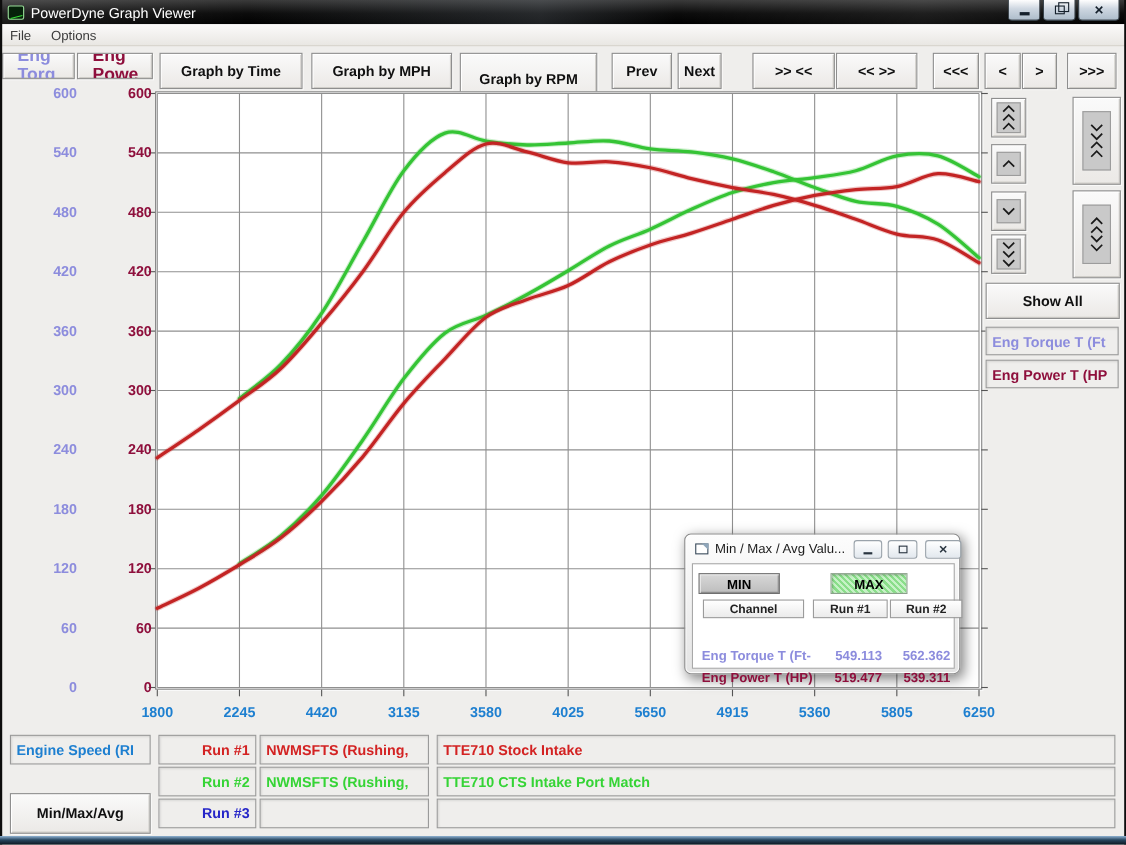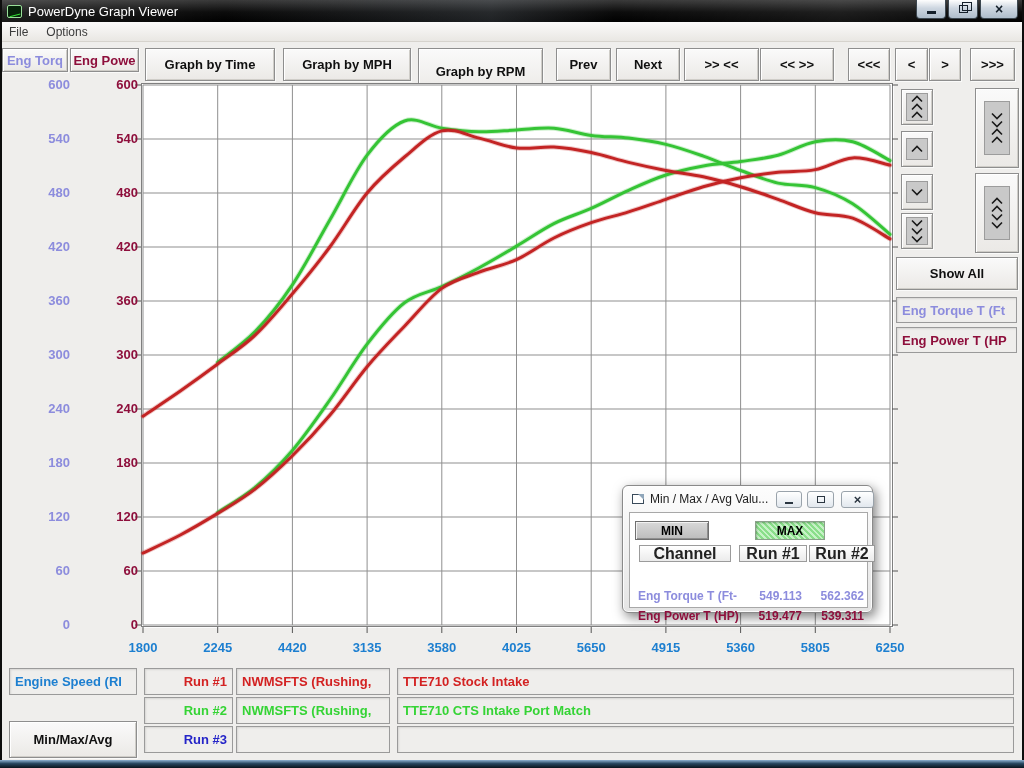--- a/index.html
+++ b/index.html
@@ -29,21 +29,21 @@
   .bottom-edge{position:absolute;left:0;top:760px;width:1024px;height:8px;z-index:9;
     background:linear-gradient(#8fb2d2,#27465f 45%,#0a141d);}
 
   
   .btn{position:absolute;background:linear-gradient(#fafafa,#ebe9e6);border:1px solid #8e8e8e;
     box-shadow:inset 1px 1px 0 #fff,inset -1px -1px 0 #cfcdc8,1px 1px 0 rgba(255,255,255,.7);
     display:flex;align-items:center;justify-content:center;font-weight:bold;font-size:13px;color:#101010;cursor:default;}
   .field{position:absolute;background:#efeeec;border:1px solid #9a9a9a;
     box-shadow:inset 1px 1px 2px rgba(0,0,0,.10);display:flex;align-items:center;
     padding:0 5px;font-weight:bold;font-size:13px;white-space:nowrap;overflow:hidden;}
-  .tab{font-size:13px;}
+  .tab{font-size:16px;padding-left:13px;}
   .right-al{justify-content:flex-end;}
 
   
   .c-torque{color:var(--torque,#8c8cdd);} .c-power{color:var(--power,#8e0f3c);}
   .c-run1{color:var(--run1,#d32222);} .c-run2{color:var(--run2,#35d435);}
   .c-run3{color:var(--run3,#2525c8);} .c-blue{color:var(--xaxis,#1d7fd0);}
 
   
   .chart-wrap{position:absolute;left:141px;top:83px;width:752px;height:544px;background:#fff;
     border:1px solid #7f7f7f;box-shadow:1px 1px 0 #fcfcfc;}
@@ -67,21 +67,21 @@
     background:linear-gradient(#ffffff,#e2e8ee);display:flex;align-items:center;justify-content:center;color:#2a3540;}
   .mm-body{position:absolute;left:6px;top:26px;width:239px;height:96px;background:#fff;border:1px solid #a8a8a8;}
   .mm-min{position:absolute;left:5px;top:8px;width:74px;height:19px;background:linear-gradient(#d8d8d8,#bdbdbd);
     border:1px solid #6f6f6f;box-shadow:inset 1px 1px 0 #f2f2f2,inset -1px -1px 0 #8f8f8f;
     display:flex;align-items:center;justify-content:center;font-weight:bold;font-size:12px;}
   .mm-max{position:absolute;left:125px;top:8px;width:70px;height:19px;
     background:repeating-linear-gradient(45deg,#8ade8a 0 2px,#c6f2c6 2px 4px);
     border:1px solid #8ba08b;box-shadow:inset 1px 1px 2px rgba(0,0,0,.25);
     display:flex;align-items:center;justify-content:center;font-weight:bold;font-size:12px;}
   .mm-head{position:absolute;top:32px;height:17px;background:linear-gradient(#ffffff,#ebebeb);
-    border:1px solid #9b9b9b;display:flex;align-items:center;justify-content:center;font-weight:bold;font-size:16px;color:#222;}
+    border:1px solid #9b9b9b;display:flex;align-items:center;justify-content:center;font-weight:bold;font-size:11px;color:#222;}
   .mm-cell{position:absolute;font-weight:bold;font-size:12px;white-space:nowrap;overflow:hidden;margin-top:20px;}
   .mm-val{text-align:right;}
 </style>
 </head>
 <body>
 
 <div class="app">
 
   <div class="titlebar">
     <div class="app-icon"></div>
@@ -102,21 +102,21 @@
     <span class="menu-item">Options</span>
   </div>
 
   <div class="btn tab c-torque" style="left:2px;top:48px;width:66px;height:24px;overflow:hidden;">Eng Torq</div>
   <div class="btn tab c-power" style="left:70px;top:48px;width:69px;height:24px;overflow:hidden;">Eng Powe</div>
 
   <div class="btn" style="left:145px;top:48px;width:130px;height:33px;">Graph by Time</div>
   <div class="btn" style="left:283px;top:48px;width:128px;height:33px;">Graph by MPH</div>
   <div class="btn" style="left:418px;top:48px;width:125px;height:46px;">Graph by RPM</div>
   <div class="btn" style="left:556px;top:48px;width:55px;height:33px;">Prev</div>
-  <div class="btn" style="left:616px;top:48px;width:64px;height:33px;">Next</div>
+  <div class="btn" style="left:616px;top:48px;width:40px;height:33px;">Next</div>
   <div class="btn" style="left:684px;top:48px;width:75px;height:33px;">&gt;&gt; &lt;&lt;</div>
   <div class="btn" style="left:760px;top:48px;width:74px;height:33px;">&lt;&lt; &gt;&gt;</div>
   <div class="btn" style="left:848px;top:48px;width:42px;height:33px;">&lt;&lt;&lt;</div>
   <div class="btn" style="left:895px;top:48px;width:33px;height:33px;">&lt;</div>
   <div class="btn" style="left:929px;top:48px;width:32px;height:33px;">&gt;</div>
   <div class="btn" style="left:970px;top:48px;width:45px;height:33px;">&gt;&gt;&gt;</div>
 
   <div class="chart-wrap"></div>
   <svg id="chart-svg" width="747" height="540" viewBox="0 0 747 540">
       <g stroke="#8f8f8f" stroke-width="1">

